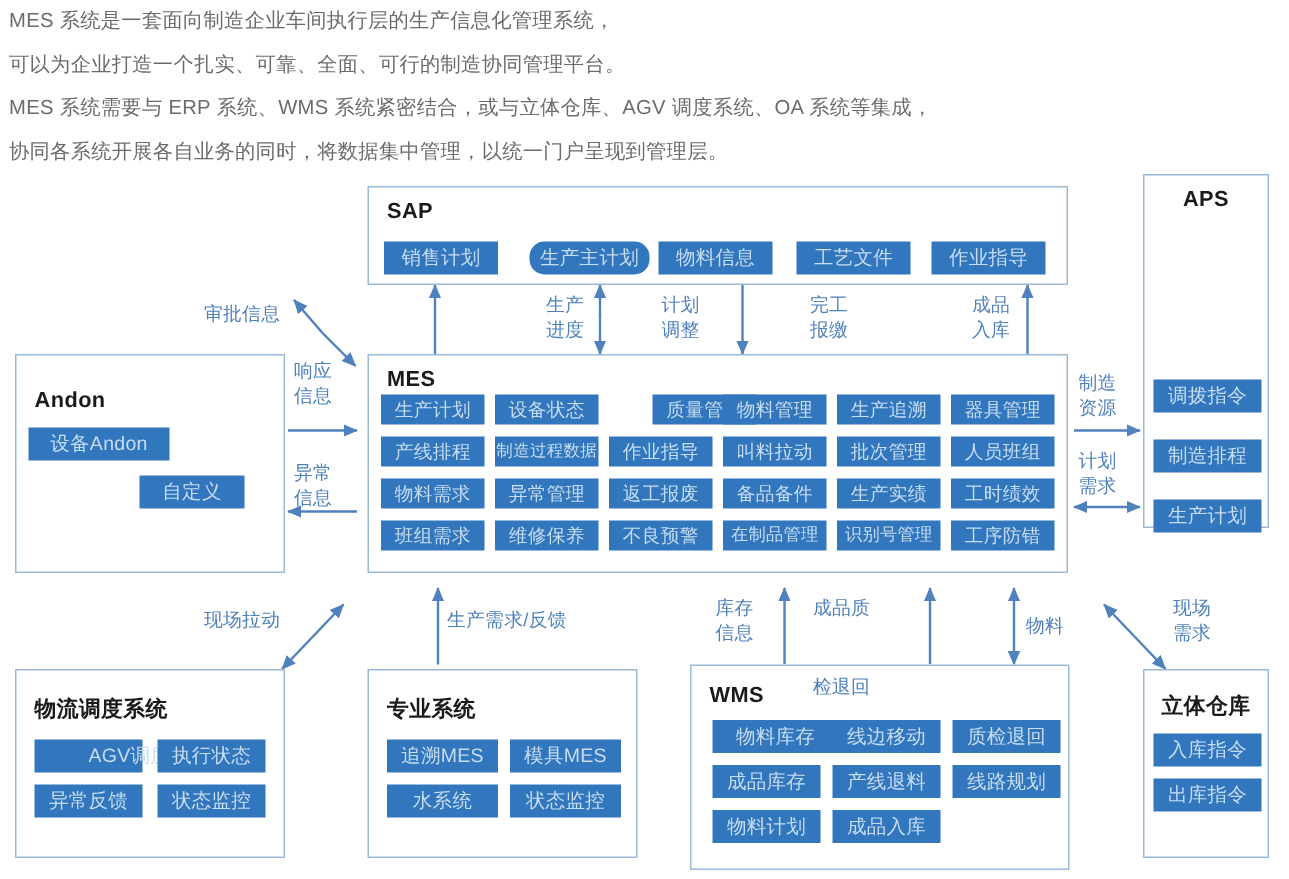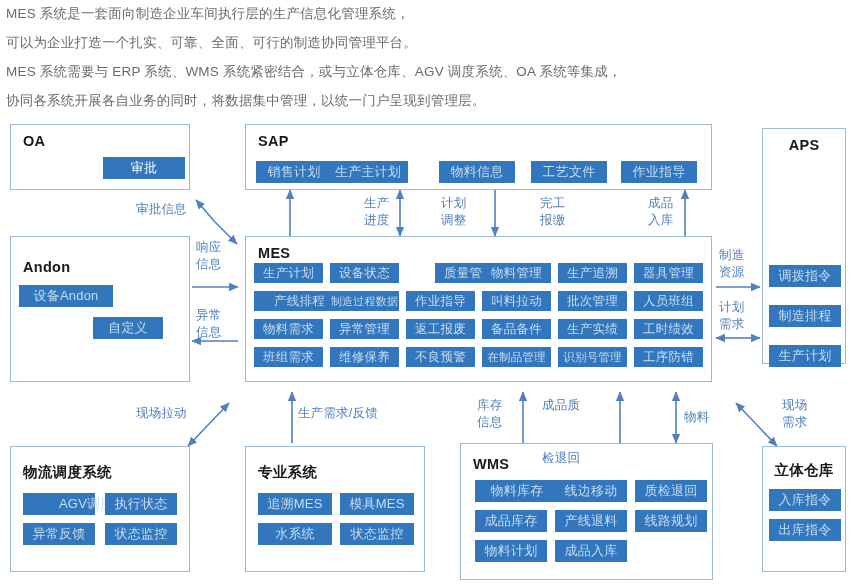--- a/index.html
+++ b/index.html
@@ -100,35 +100,31 @@
       <line x1="620" y1="443" x2="620" y2="392"></line>
 
       <line x1="676" y1="418" x2="676" y2="392"></line>
       <line x1="676" y1="418" x2="676" y2="443"></line>
 
       <line x1="756" y1="424" x2="736" y2="403"></line>
       <line x1="756" y1="424" x2="777" y2="446"></line>
     </g>
   </svg>
 
-  <div class="sysbox" style="left:10px;top:124px;width:180px;height:66px;">
-    <div class="title title-left">OA</div>
-    <div class="chip white tall" style="left:92px;top:32px;width:82px;">审批</div>
-  </div>
 
   <div class="sysbox" style="left:245px;top:124px;width:467px;height:66px;">
     <div class="title title-left">SAP</div>
     <div class="chip tall" style="left:10px;top:36px;width:76px;">销售计划</div>
-    <div class="chip tall" style="left:82px;top:36px;width:80px;">生产主计划</div>
+    <div class="chip tall" style="left:107px;top:36px;width:80px;border-radius:10px;">生产主计划</div>
     <div class="chip tall" style="left:193px;top:36px;width:76px;">物料信息</div>
     <div class="chip tall" style="left:285px;top:36px;width:76px;">工艺文件</div>
     <div class="chip tall" style="left:375px;top:36px;width:76px;">作业指导</div>
   </div>
 
-  <div class="sysbox" style="left:762px;top:128px;width:84px;height:236px;">
+  <div class="sysbox" style="left:762px;top:116px;width:84px;height:236px;">
     <div class="title title-center">APS</div>
     <div class="chip tall" style="left:6px;top:136px;width:72px;">调拨指令</div>
     <div class="chip tall" style="left:6px;top:176px;width:72px;">制造排程</div>
     <div class="chip tall" style="left:6px;top:216px;width:72px;">生产计划</div>
   </div>
 
   <div class="sysbox" style="left:10px;top:236px;width:180px;height:146px;">
     <div class="title title-left" style="top:22px;">Andon</div>
     <div class="chip tall" style="left:8px;top:48px;width:94px;">设备Andon</div>
     <div class="chip tall" style="left:82px;top:80px;width:70px;">自定义</div>
@@ -137,21 +133,21 @@
   <div class="sysbox" style="left:245px;top:236px;width:467px;height:146px;">
     <div class="title title-left">MES</div>
 
     <div class="chip" style="left:8px;top:26px;width:69px;">生产计划</div>
     <div class="chip" style="left:84px;top:26px;width:69px;">设备状态</div>
     <div class="chip" style="left:160px;top:26px;width:69px;margin-left:29px;">质量管理</div>
     <div class="chip" style="left:236px;top:26px;width:69px;">物料管理</div>
     <div class="chip" style="left:312px;top:26px;width:69px;">生产追溯</div>
     <div class="chip" style="left:388px;top:26px;width:69px;">器具管理</div>
 
-    <div class="chip" style="left:8px;top:54px;width:91px;text-align:center;">产线排程</div>
+    <div class="chip" style="left:8px;top:54px;width:69px;text-align:center;">产线排程</div>
     <div class="chip" style="left:84px;top:54px;width:69px;font-size:11px;">制造过程数据</div>
     <div class="chip" style="left:160px;top:54px;width:69px;">作业指导</div>
     <div class="chip" style="left:236px;top:54px;width:69px;">叫料拉动</div>
     <div class="chip" style="left:312px;top:54px;width:69px;">批次管理</div>
     <div class="chip" style="left:388px;top:54px;width:69px;">人员班组</div>
 
     <div class="chip" style="left:8px;top:82px;width:69px;">物料需求</div>
     <div class="chip" style="left:84px;top:82px;width:69px;">异常管理</div>
     <div class="chip" style="left:160px;top:82px;width:69px;">返工报废</div>
     <div class="chip" style="left:236px;top:82px;width:69px;">备品备件</div>

